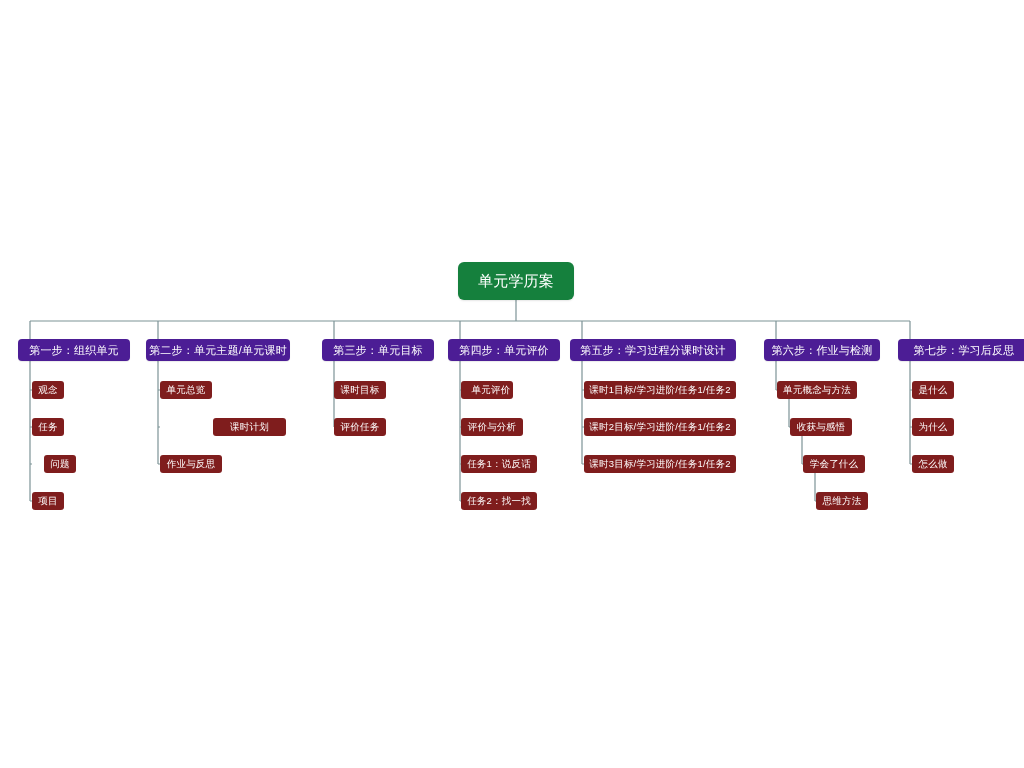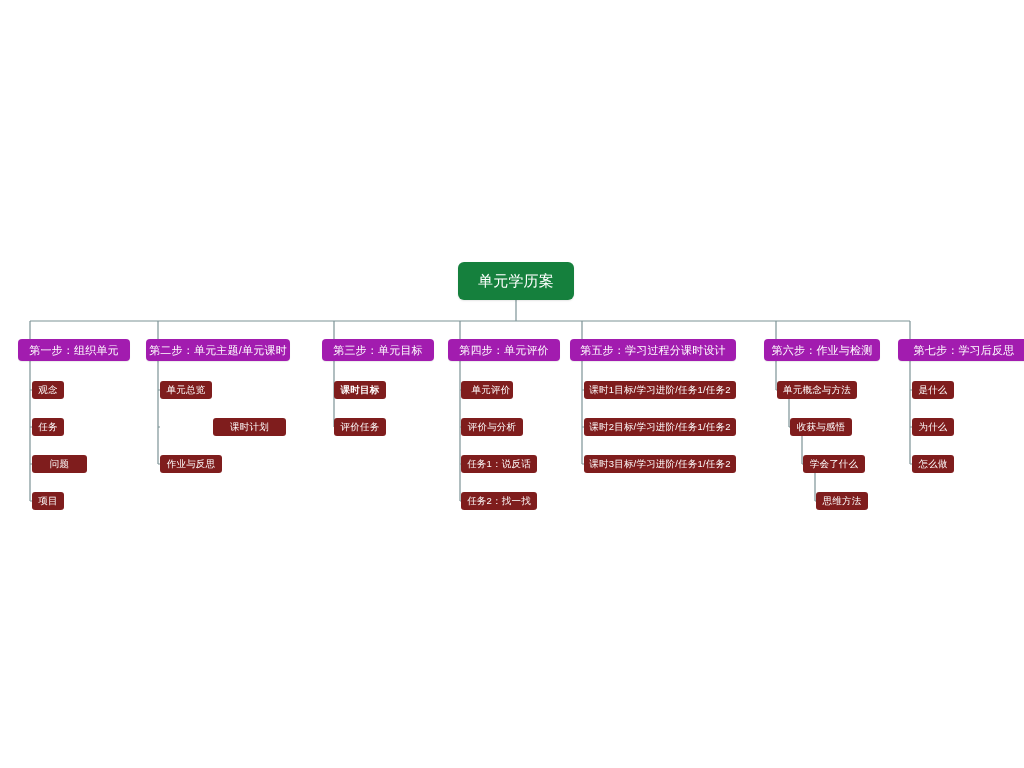--- a/index.html
+++ b/index.html
@@ -40,21 +40,21 @@
   }
   .node-root {
     background: #15803d;
     border-radius: 6px;
     font-size: 15px;
     height: 38px;
     padding: 0 16px;
     box-shadow: 0 1px 2px rgba(0,0,0,0.10);
   }
   .node-l1 {
-    background: #a21caf;
+    background: #4c1d95;
     font-size: 11px;
     height: 22px;
     padding: 0 9px;
     box-shadow: 0 1px 1px rgba(0,0,0,0.08);
   }
   .node-l2 {
     background: #7f1d1d;
     font-size: 9.5px;
     height: 18px;
     padding: 0 8px;
@@ -107,28 +107,28 @@
       <line x1="910" y1="361" x2="910" y2="464" stroke="#7c9396" stroke-width="1.2"></line>
       <line x1="910" y1="390" x2="912" y2="390" stroke="#7c9396" stroke-width="1.2"></line>
       <line x1="910" y1="427" x2="912" y2="427" stroke="#7c9396" stroke-width="1.2"></line>
       <line x1="910" y1="464" x2="912" y2="464" stroke="#7c9396" stroke-width="1.2"></line>
     </svg>
   <div id="nodes">
       <div class="node node-root" style="left: 458px; top: 262px; width: 116px;">单元学历案</div>
       <div class="node node-l1" style="left: 18px; top: 339px; width: 112px;">第一步：组织单元</div>
       <div class="node node-l2" style="left: 32px; top: 381px; width: 32px;">观念</div>
       <div class="node node-l2" style="left: 32px; top: 418px; width: 32px;">任务</div>
-      <div class="node node-l2" style="left: 32px; top: 455px; width: 55px;">问题</div>
+      <div class="node node-l2" style="left: 44px; top: 455px; width: 32px;">问题</div>
       <div class="node node-l2" style="left: 32px; top: 492px; width: 32px;">项目</div>
       <div class="node node-l1" style="left: 146px; top: 339px; width: 144px;">第二步：单元主题/单元课时</div>
       <div class="node node-l2" style="left: 160px; top: 381px; width: 52px;">单元总览</div>
       <div class="node node-l2" style="left: 168px; top: 418px; width: 73px; margin-left: 45px;">课时计划</div>
       <div class="node node-l2" style="left: 160px; top: 455px; width: 62px;">作业与反思</div>
       <div class="node node-l1" style="left: 322px; top: 339px; width: 112px;">第三步：单元目标</div>
-      <div class="node node-l2" style="left: 334px; top: 381px; width: 52px; font-weight: bold;">课时目标</div>
+      <div class="node node-l2" style="left: 334px; top: 381px; width: 52px;">课时目标</div>
       <div class="node node-l2" style="left: 334px; top: 418px; width: 52px;">评价任务</div>
       <div class="node node-l1" style="left: 448px; top: 339px; width: 112px;">第四步：单元评价</div>
       <div class="node node-l2" style="left: 461px; top: 381px; width: 52px; padding-left: 16px;">单元评价</div>
       <div class="node node-l2" style="left: 461px; top: 418px; width: 62px;">评价与分析</div>
       <div class="node node-l2" style="left: 461px; top: 455px; width: 76px;">任务1：说反话</div>
       <div class="node node-l2" style="left: 461px; top: 492px; width: 76px;">任务2：找一找</div>
       <div class="node node-l1" style="left: 570px; top: 339px; width: 166px;">第五步：学习过程分课时设计</div>
       <div class="node node-l2" style="left: 584px; top: 381px; width: 152px;">课时1目标/学习进阶/任务1/任务2</div>
       <div class="node node-l2" style="left: 584px; top: 418px; width: 152px;">课时2目标/学习进阶/任务1/任务2</div>
       <div class="node node-l2" style="left: 584px; top: 455px; width: 152px;">课时3目标/学习进阶/任务1/任务2</div>

